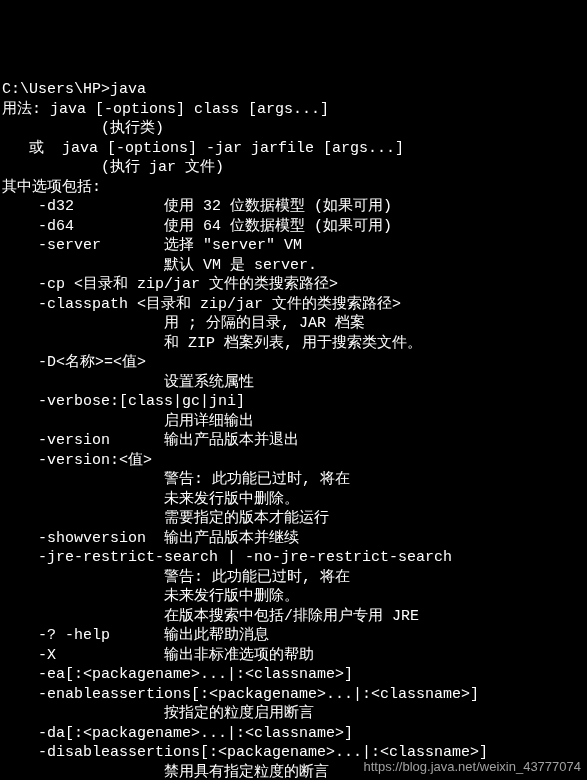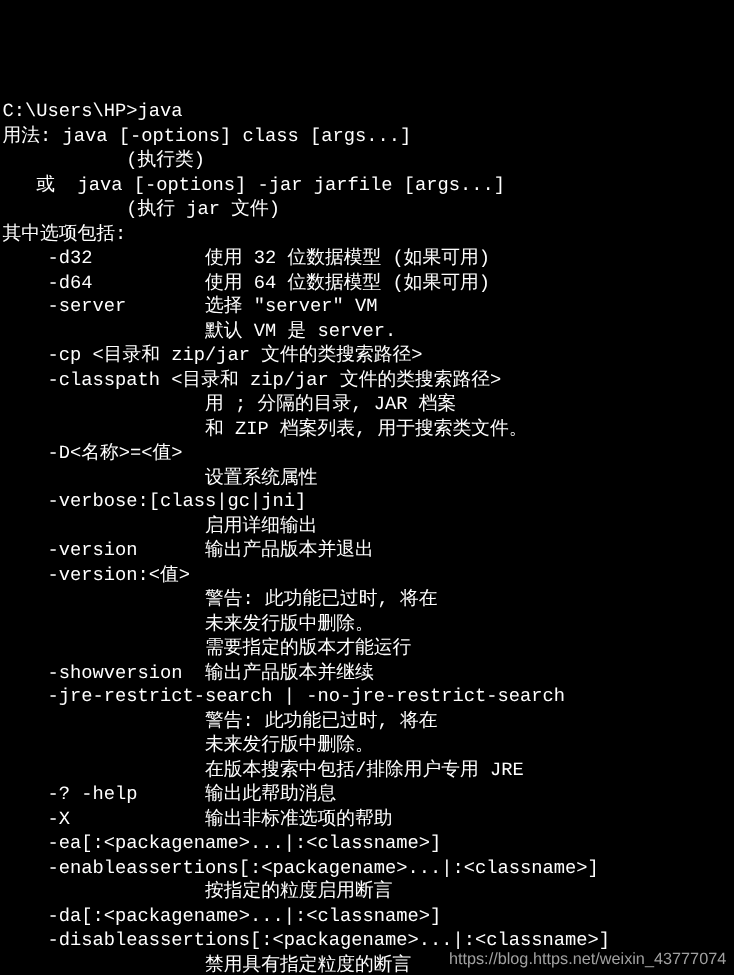--- a/index.html
+++ b/index.html
@@ -26,16 +26,16 @@
     opacity: 0.85;
   }
 </style>
 </head>
 <body>
 
 
 
 <div id="term"><div>C:\Users\HP&gt;java</div><div>用法: java [-options] class [args...]</div><div>           (执行类)</div><div>   或  java [-options] -jar jarfile [args...]</div><div>           (执行 jar 文件)</div><div>其中选项包括:</div><div>    -d32          使用 32 位数据模型 (如果可用)</div><div>    -d64          使用 64 位数据模型 (如果可用)</div><div>    -server       选择 "server" VM</div><div>                  默认 VM 是 server.</div><div></div><div>    -cp &lt;目录和 zip/jar 文件的类搜索路径&gt;</div><div>    -classpath &lt;目录和 zip/jar 文件的类搜索路径&gt;</div><div>                  用 ; 分隔的目录, JAR 档案</div><div>                  和 ZIP 档案列表, 用于搜索类文件。</div><div>    -D&lt;名称&gt;=&lt;值&gt;</div><div>                  设置系统属性</div><div>    -verbose:[class|gc|jni]</div><div>                  启用详细输出</div><div>    -version      输出产品版本并退出</div><div>    -version:&lt;值&gt;</div><div>                  警告: 此功能已过时, 将在</div><div>                  未来发行版中删除。</div><div>                  需要指定的版本才能运行</div><div>    -showversion  输出产品版本并继续</div><div>    -jre-restrict-search | -no-jre-restrict-search</div><div>                  警告: 此功能已过时, 将在</div><div>                  未来发行版中删除。</div><div>                  在版本搜索中包括/排除用户专用 JRE</div><div>    -? -help      输出此帮助消息</div><div>    -X            输出非标准选项的帮助</div><div>    -ea[:&lt;packagename&gt;...|:&lt;classname&gt;]</div><div>    -enableassertions[:&lt;packagename&gt;...|:&lt;classname&gt;]</div><div>                  按指定的粒度启用断言</div><div>    -da[:&lt;packagename&gt;...|:&lt;classname&gt;]</div><div>    -disableassertions[:&lt;packagename&gt;...|:&lt;classname&gt;]</div><div>                  禁用具有指定粒度的断言</div></div>
 
-<div class="watermark">https://blog.https.net/weixin_43777074</div>
+<div class="watermark">https://blog.java.net/weixin_43777074</div>
 
 
 
 
 </body></html>

